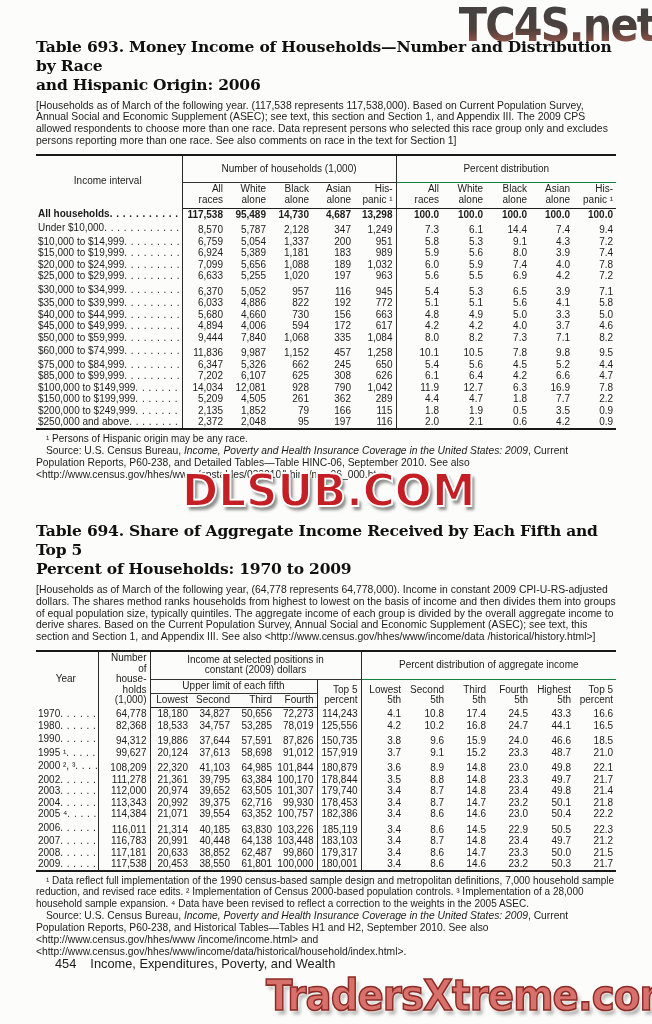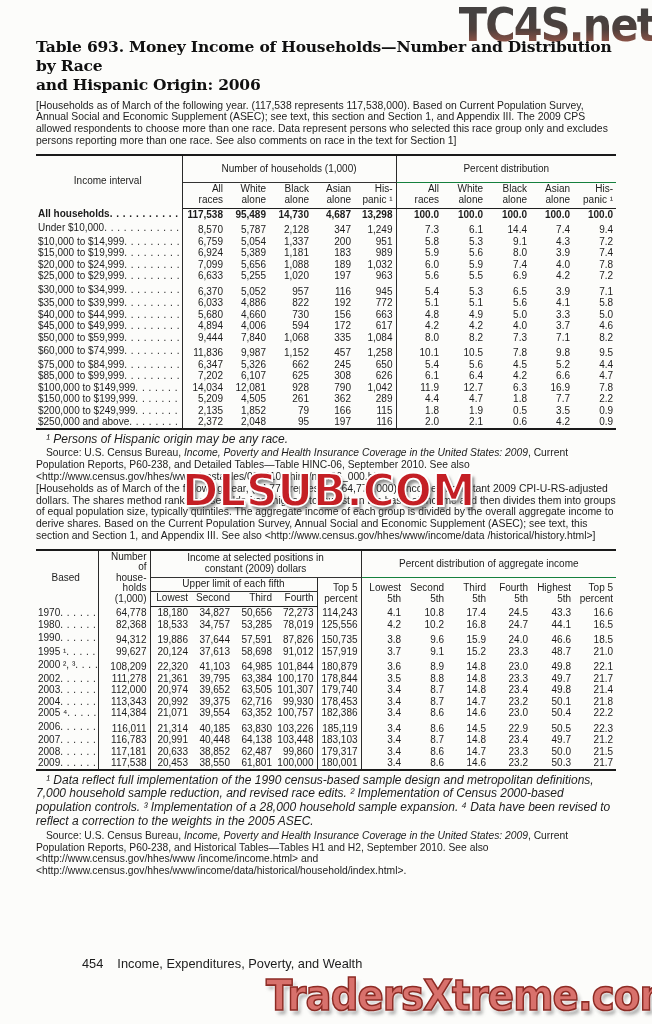--- a/index.html
+++ b/index.html
@@ -26,26 +26,26 @@
   .vr{border-right:1px solid #2a2a2a;}
   .t tbody td{text-align:right;padding:0 3px 0 0;line-height:1.15;white-space:nowrap;overflow:hidden;}
   .t tbody td.stub{text-align:left;padding:0 0 0 2px;}
   .sw{display:flex;align-items:center;overflow:hidden;}
   .sw .lbl{white-space:nowrap;}
   .sw .dots{flex:1;overflow:hidden;white-space:nowrap;}
   .sw .dots::after{content:" . . . . . . . . . . . . . . . . . . . . . . . . . . . . . .";letter-spacing:0.5px;}
   tr.gap td{padding-top:4px;}
   tr.bold td{font-weight:bold;}
 
-  .fn{font-size:12px;line-height:1.15;text-indent:10px;margin:3px 0 0 0;font-style:italic;}
+  .fn{font-size:10px;line-height:1.15;text-indent:10px;margin:3px 0 0 0;}
   .src{font-size:10.3px;line-height:1.15;text-indent:10px;margin:1px 0 0 0;}
   .src .it{font-style:italic;}
 
   .footer-left{position:absolute;left:55px;top:956px;font-size:12.8px;color:#1c1c1c;}
-  .footer-left .num{margin-right:14px;margin-left:27px;}
+  .footer-left .num{margin-right:14px;}
   .footer-src{position:absolute;right:12px;top:971px;font-size:10.8px;color:#1c1c1c;}
 
   .wm{position:absolute;font-family:"DejaVu Sans","Liberation Sans",sans-serif;font-weight:bold;pointer-events:none;}
   .wm-top{top:-2px;right:-3px;font-size:46px;letter-spacing:-2px;transform:scaleX(0.9);transform-origin:right top;
           background:linear-gradient(180deg,#454241 30%,#4e403c 58%,#8e5347 82%,#a05848 100%);
           -webkit-background-clip:text;background-clip:text;color:transparent;}
   .wm-mid{left:182px;top:464px;font-size:45px;letter-spacing:0px;transform:scaleX(0.97);transform-origin:left top;
           color:#c41f25;-webkit-text-stroke:1.8px #ffffff;
           text-shadow:3px 4px 3px rgba(70,70,70,0.6);}
   .wm-bot{left:266px;top:970px;font-size:43px;letter-spacing:-1px;transform:scaleX(0.9);transform-origin:left top;
@@ -428,41 +428,42 @@
             <td>0.6</td>
             <td>4.2</td>
             <td>0.9</td>
           </tr>
         </tbody>
     </table>
 
     <p class="fn">¹ Persons of Hispanic origin may be any race.</p>
     <p class="src"><span>Source: U.S. Census Bureau, </span><span class="it">Income, Poverty and Health Insurance Coverage in the United States: 2009</span><span>, Current Population Reports, P60-238, and Detailed Tables—Table HINC-06, September 2010. See also &lt;http://www.census.gov/hhes/www /cpstables/032010/hhinc/new06_000.htm&gt;.</span></p>
 
+    <h2 class="tbl-title t694-title"><span>Table 694. Share of Aggregate Income Received by Each Fifth and Top 5</span><br><span>Percent of Households: 1970 to 2009</span></h2>
     <p class="tbl-note">[Households as of March of the following year, (64,778 represents 64,778,000). Income in constant 2009 CPI-U-RS-adjusted dollars. The shares method ranks households from highest to lowest on the basis of income and then divides them into groups of equal population size, typically quintiles. The aggregate income of each group is divided by the overall aggregate income to derive shares. Based on the Current Population Survey, Annual Social and Economic Supplement (ASEC); see text, this section and Section 1, and Appendix III. See also &lt;http://www.census.gov/hhes/www/income/data /historical/history.html&gt;]</p>
 
     <table class="t t694">
       <colgroup>
         <col style="width:62px">
           <col style="width:52px">
         <col style="width:41px">
           <col style="width:42px">
           <col style="width:42px">
           <col style="width:42px">
           <col style="width:44px">
         <col style="width:43px">
           <col style="width:43px">
           <col style="width:42px">
           <col style="width:42px">
           <col style="width:43px">
           <col style="width:42px">
       </colgroup>
       <thead>
         <tr>
-          <th class="stub-h vr" rowspan="3">Based</th>
+          <th class="stub-h vr" rowspan="3">Year</th>
           <th class="hh vr" rowspan="3">Number
 of
 house-
 holds
 (1,000)</th>
           <th class="grp vr" colspan="5">Income at selected positions in
 constant (2009) dollars</th>
           <th class="grp2" colspan="6">Percent distribution of aggregate income</th>
         </tr>
         <tr>

